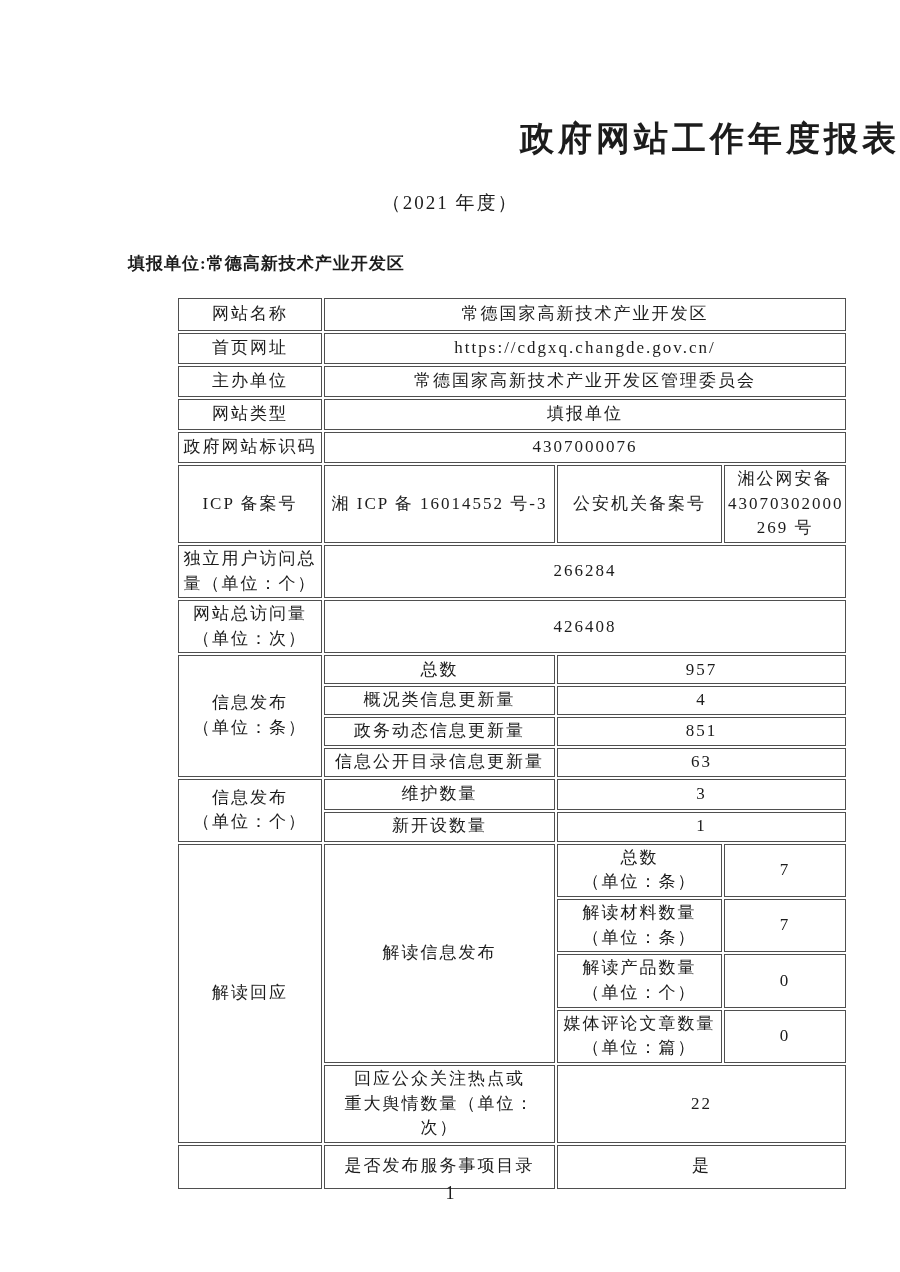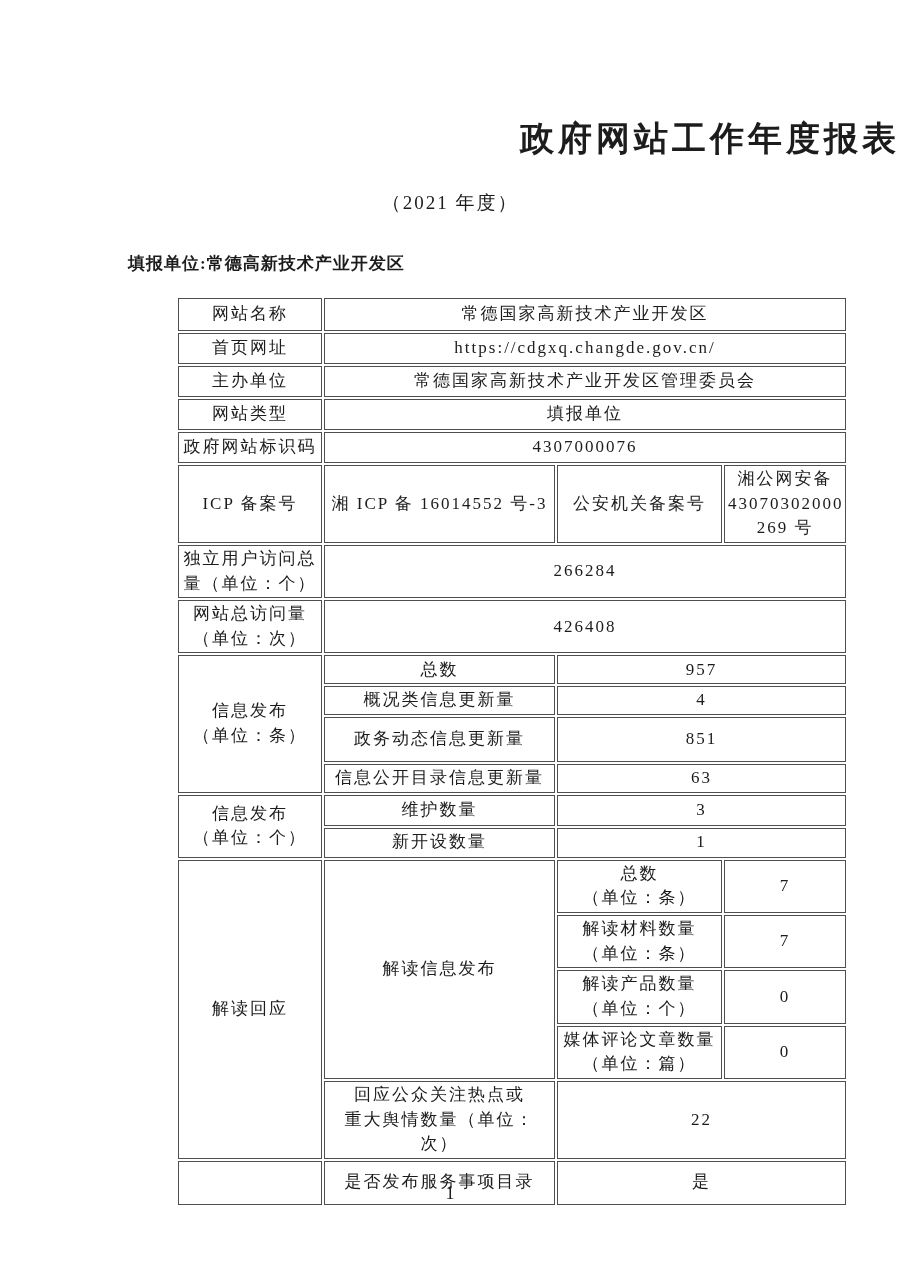--- a/index.html
+++ b/index.html
@@ -85,21 +85,21 @@
       <tr style="height:29px">
         <td rowspan="4">信息发布
 （单位：条）</td>
         <td>总数</td>
         <td colspan="2" class="latin">957</td>
       </tr>
       <tr style="height:28px">
         <td>概况类信息更新量</td>
         <td colspan="2" class="latin">4</td>
       </tr>
-      <tr style="height:45px">
+      <tr style="height:29px">
         <td>政务动态信息更新量</td>
         <td colspan="2" class="latin">851</td>
       </tr>
       <tr style="height:28px">
         <td>信息公开目录信息更新量</td>
         <td colspan="2" class="latin">63</td>
       </tr>
 
       <tr style="height:31px">
         <td rowspan="2">信息发布

